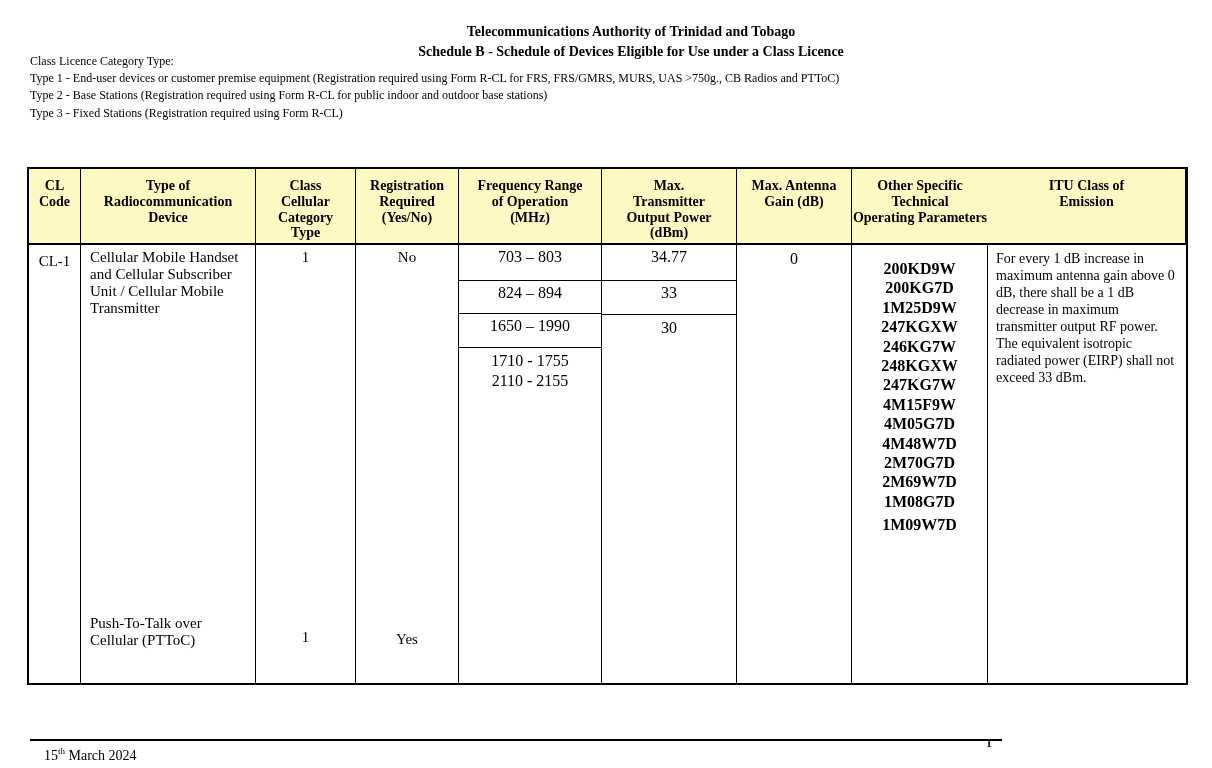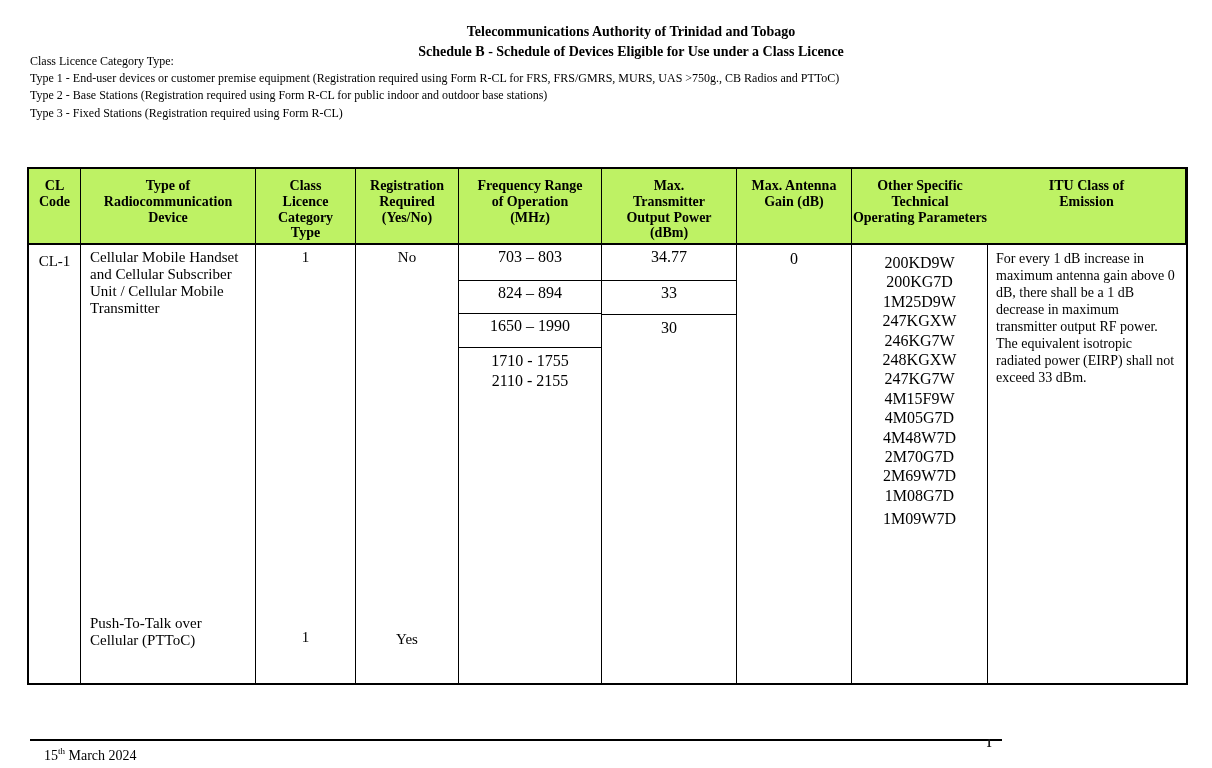--- a/index.html
+++ b/index.html
@@ -17,21 +17,21 @@
     width:1150px;white-space:nowrap;
   }
   .schedule-table{
     position:absolute;left:27px;top:167px;width:1161px;height:518px;
     border:2px solid #000;box-sizing:border-box;
     display:grid;
     grid-template-columns:52px 175px 100px 103px 143px 135px 115px 136px 1fr;
     grid-template-rows:76px 1fr;
   }
   .th{
-    background:#bef264;border-right:1px solid #000;border-bottom:2px solid #000;
+    background:#fef9c3;border-right:1px solid #000;border-bottom:2px solid #000;
     box-sizing:border-box;text-align:center;font-weight:bold;font-size:14px;
     line-height:15.8px;padding-top:9px;white-space:pre-line;
   }
   .th.no-r{border-right:none;}
   .td{
     border-right:1px solid #000;box-sizing:border-box;position:relative;
     font-size:15px;line-height:17px;
   }
   .td.no-r{border-right:none;}
   .cl-code{padding-top:8px;text-align:center;}
@@ -41,21 +41,21 @@
   .cat-2{margin-top:363px;}
   .reg-2{margin-top:365px;}
   .subcol{display:flex;flex-direction:column;padding:0;}
   .subrow{box-sizing:border-box;text-align:center;font-size:16px;line-height:20px;padding-top:2px;}
   .subrow.b{border-bottom:1px solid #000;}
   .sr1{height:36px;}
   .sr2{height:33px;}
   .sr3{height:34px;}
   .sr4{flex:1;padding-top:3px;white-space:pre-line;}
   .gain-cell{text-align:center;font-size:16px;padding-top:4px;line-height:20px;}
-  .itu-cell{text-align:center;font-size:16px;line-height:19.4px;padding-top:8px;}
+  .itu-cell{text-align:center;font-size:16px;line-height:19.4px;padding-top:14px;font-weight:bold;}
   .itu-code{white-space:nowrap;}
   .itu-code.last{margin-top:4px;}
   .other-cell{font-size:14px;line-height:17px;padding:5px 6px 0 8px;}
   .footer-rule{position:absolute;left:30px;top:739px;width:972px;height:0;border-top:2px solid #000;}
   .footer-date{position:absolute;left:44px;top:746px;font-size:14px;}
   .footer-date sup{font-size:9px;}
   .page-num{position:absolute;left:986px;top:736px;font-size:12px;font-weight:bold;color:#1a1a1a;}
 </style>
 </head>
 <body>
@@ -73,21 +73,21 @@
 </div>
 
 <div class="schedule-table">
 
   <div class="th">CL
 Code</div>
   <div class="th">Type of
 Radiocommunication
 Device</div>
   <div class="th">Class
-Licence
+Cellular
 Category
 Type</div>
   <div class="th">Registration
 Required
 (Yes/No)</div>
   <div class="th">Frequency Range
 of Operation
 (MHz)</div>
   <div class="th">Max.
 Transmitter

